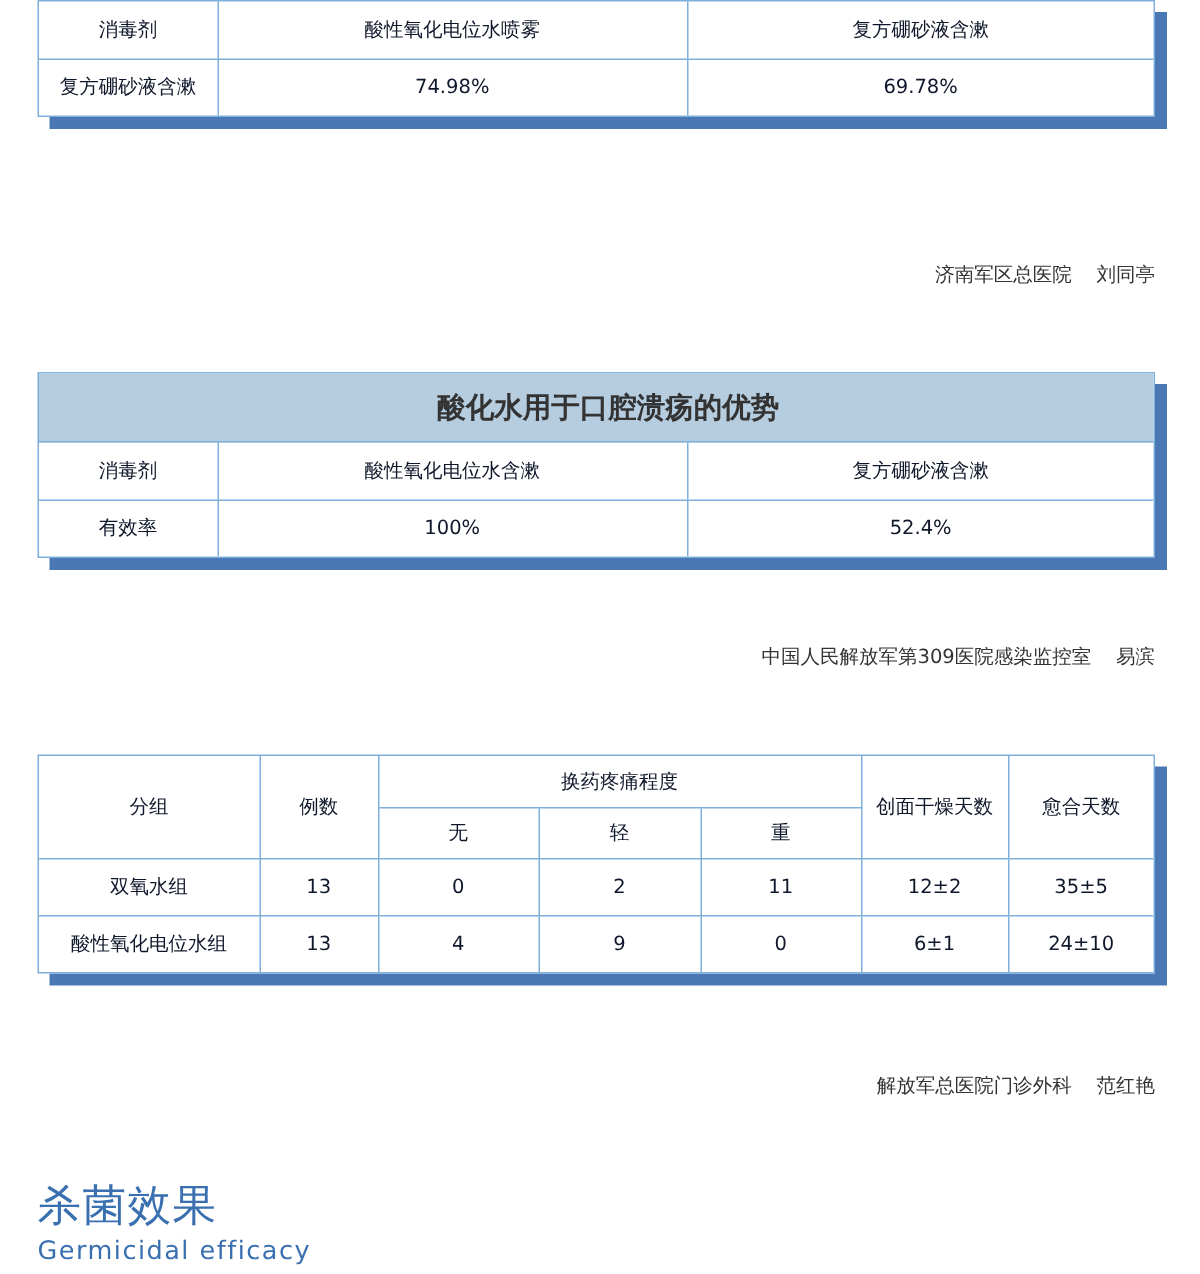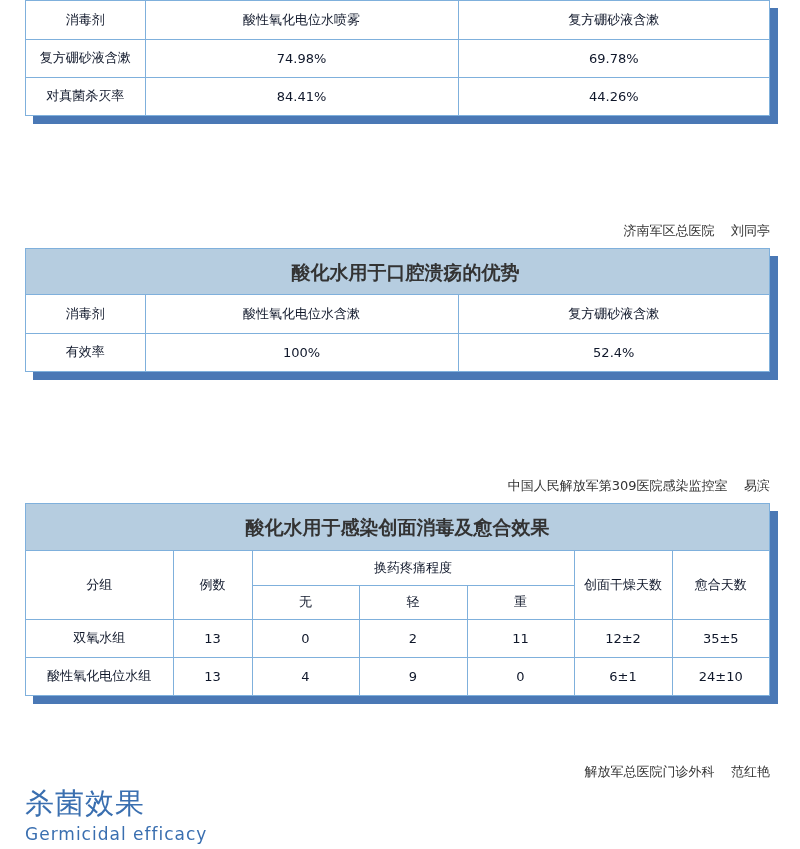--- a/index.html
+++ b/index.html
@@ -10,21 +10,21 @@
   .shadow { position: absolute; left: 8px; top: 8px; right: -8px; bottom: -8px; background: #4a78b5; }
   .card { position: relative; background: #ffffff; border: 1px solid #7fb0dc; }
   .title-bar { background: #b6cde0; color: #333333; font-weight: bold; font-size: 19px; text-align: center; border-bottom: 1px solid #7fb0dc; }
   table { border-collapse: collapse; width: 100%; table-layout: fixed; }
   td { border: 1px solid #7fb0dc; text-align: center; font-size: 13px; color: #0f172a; vertical-align: middle; }
   tr:first-child td { border-top: none; }
   td:first-child { border-left: none; }
   td:last-child { border-right: none; }
   tr:last-child td { border-bottom: none; }
 
-  .credit { position: absolute; right: 30px; font-size: 13px; color: #333333; text-align: right; white-space: pre; margin-top: 48px; }
+  .credit { position: absolute; right: 30px; font-size: 13px; color: #333333; text-align: right; white-space: pre; }
 
   #t1 { top: 0; }
   #t1 .title-bar { height: 37px; line-height: 30px; }
   #t1 td { height: 38px; }
 
   #t2 { top: 248px; }
   #t2 .title-bar { height: 46px; line-height: 46px; padding-left: 16px; }
   #t2 td { height: 38px; }
 
   #t3 { top: 503px; }
@@ -52,25 +52,20 @@
           <tr>
         <td>消毒剂</td>
         <td>酸性氧化电位水喷雾</td>
         <td>复方硼砂液含漱</td>
       </tr>
       <tr>
         <td>复方硼砂液含漱</td>
         <td>74.98%</td>
         <td>69.78%</td>
       </tr>
-      <tr>
-        <td>对真菌杀灭率</td>
-        <td>84.41%</td>
-        <td>44.26%</td>
-      </tr>
     </tbody>
       </table>
   </div>
 </div>
 <div class="credit" style="top:174px;">济南军区总医院    刘同亭</div>
 
 <div class="block" id="t2">
   <div class="shadow"></div>
   <div class="card">
     <div class="title-bar">酸化水用于口腔溃疡的优势</div>
@@ -93,21 +88,20 @@
       </tr>
     </tbody>
       </table>
   </div>
 </div>
 <div class="credit" style="top:429px;">中国人民解放军第309医院感染监控室    易滨</div>
 
 <div class="block" id="t3">
   <div class="shadow"></div>
   <div class="card">
-    <div class="title-bar">酸化水用于感染创面消毒及愈合效果</div>
     <table>
       <colgroup>
         <col style="width:147px">
           <col style="width:79px">
           <col style="width:107px">
         <col style="width:108px">
           <col style="width:107px">
           <col style="width:98px">
           <col>
       </colgroup>

